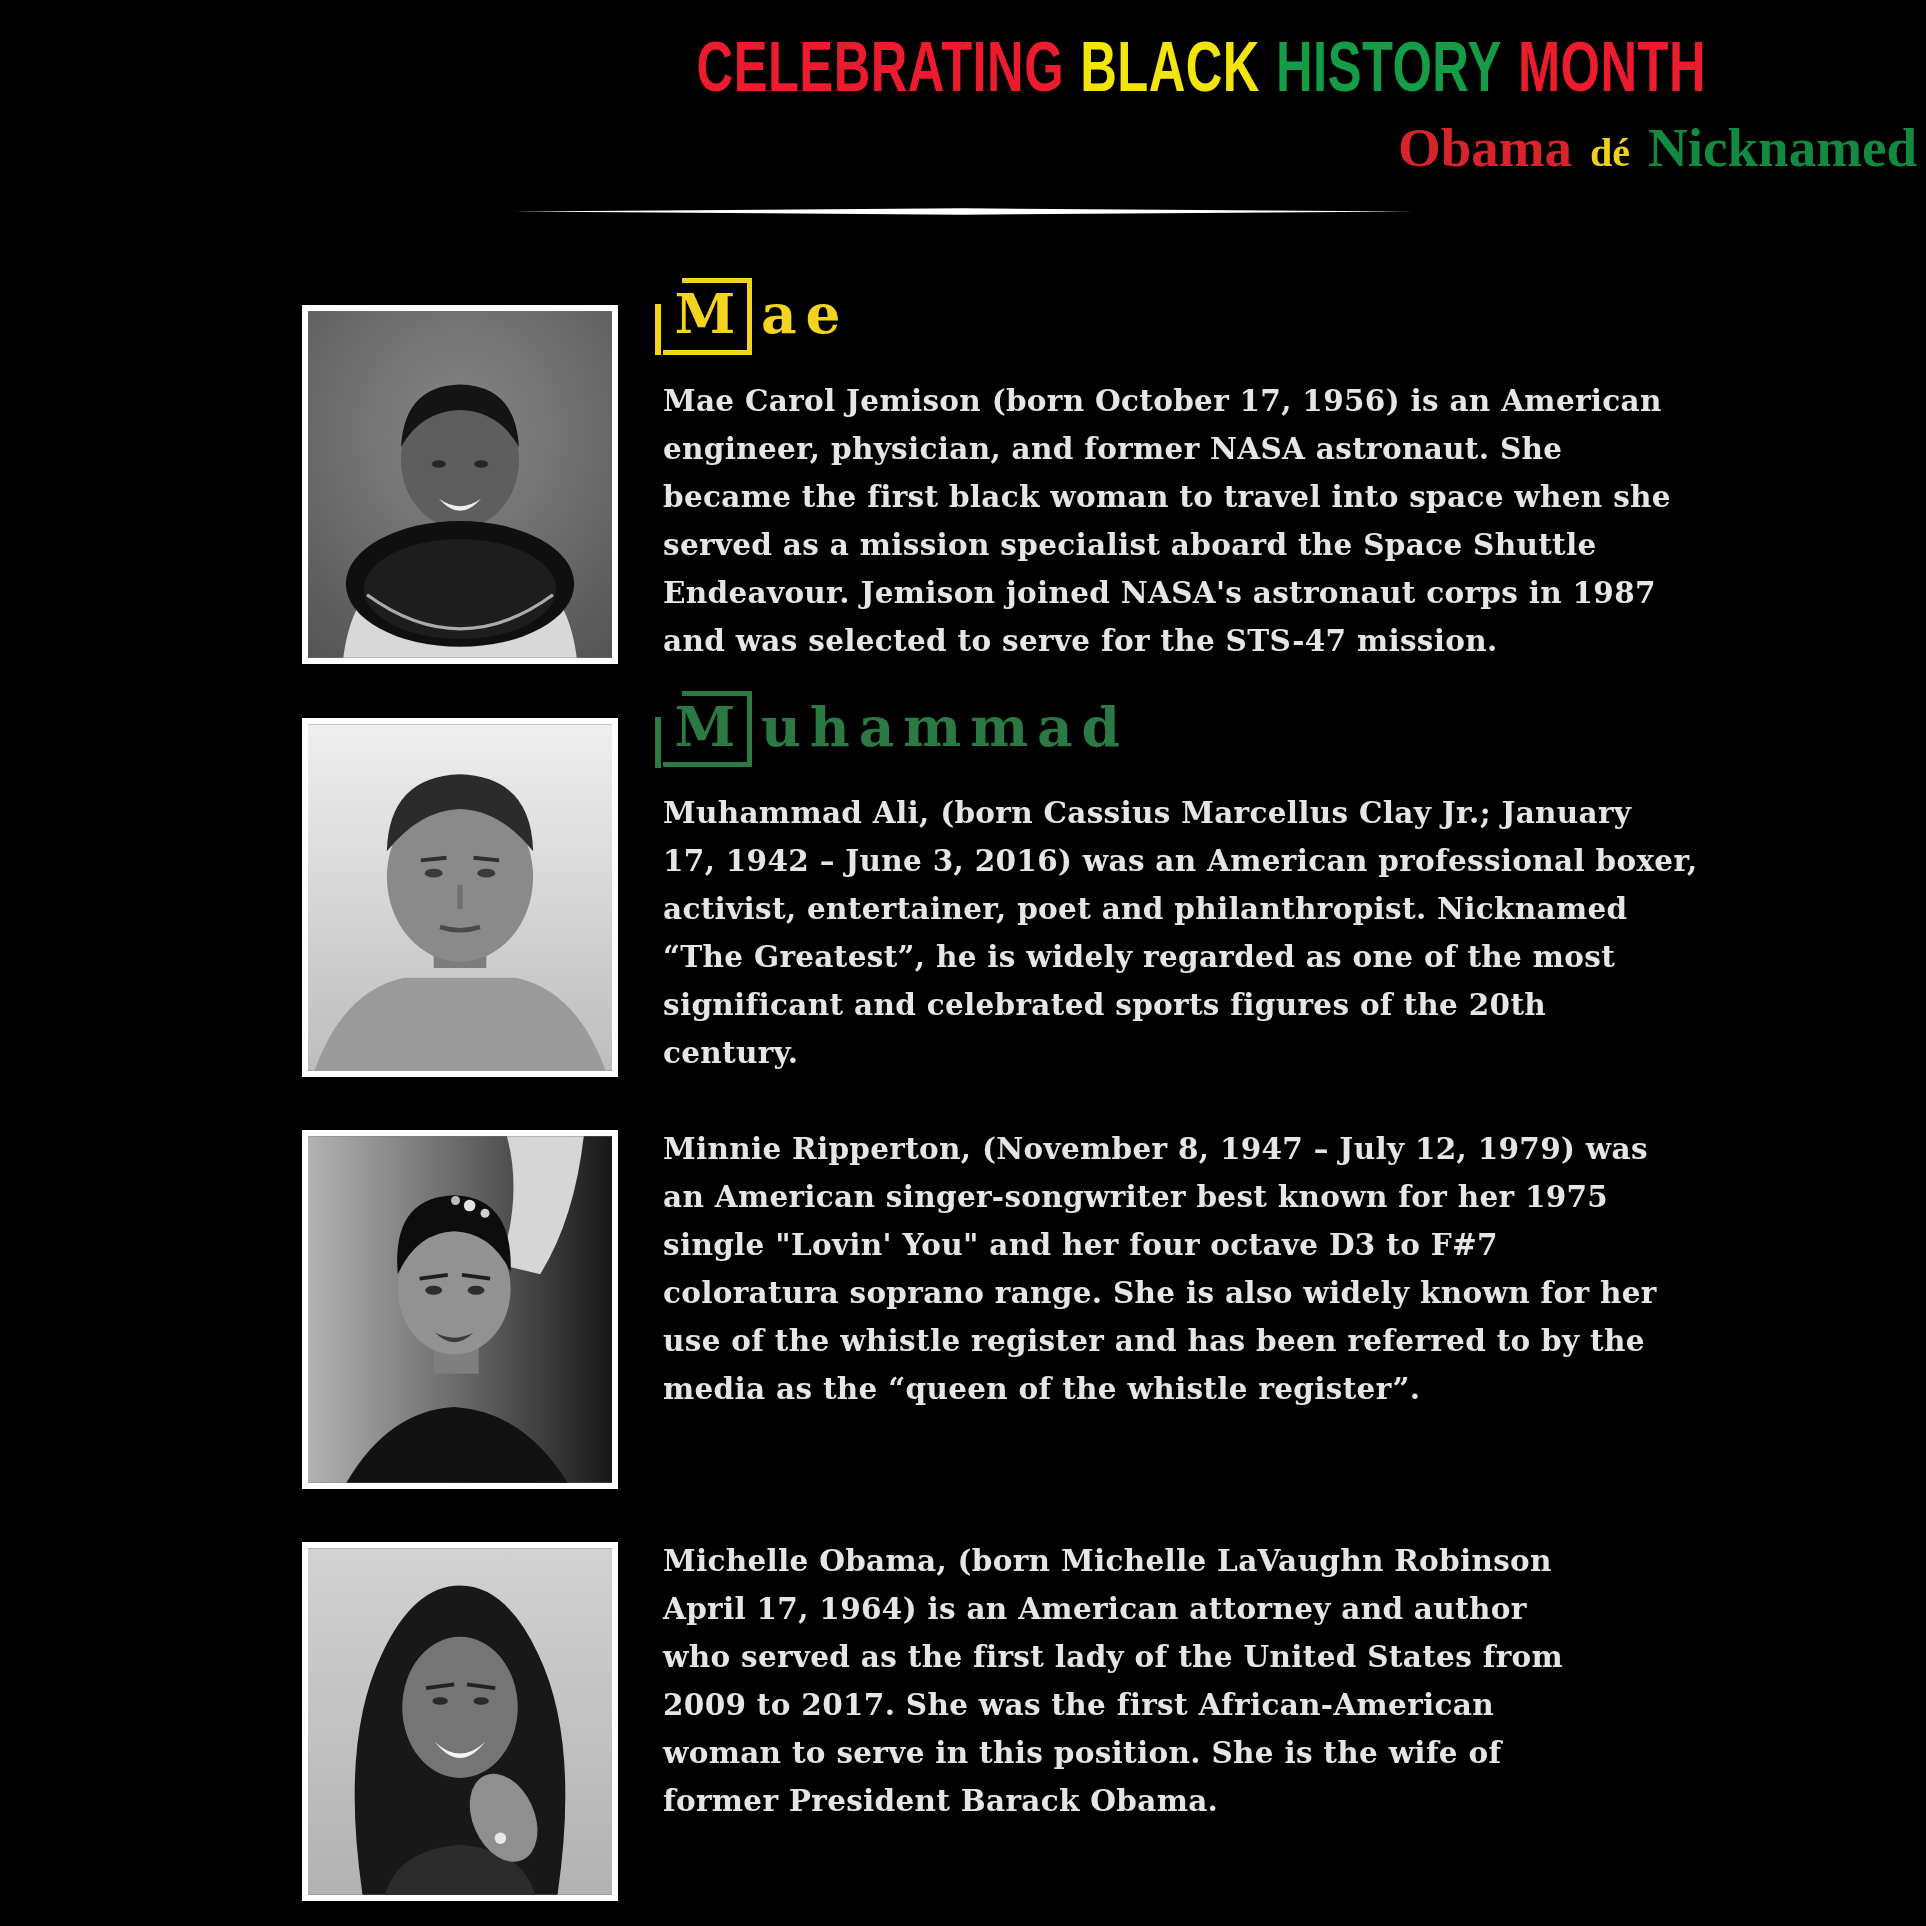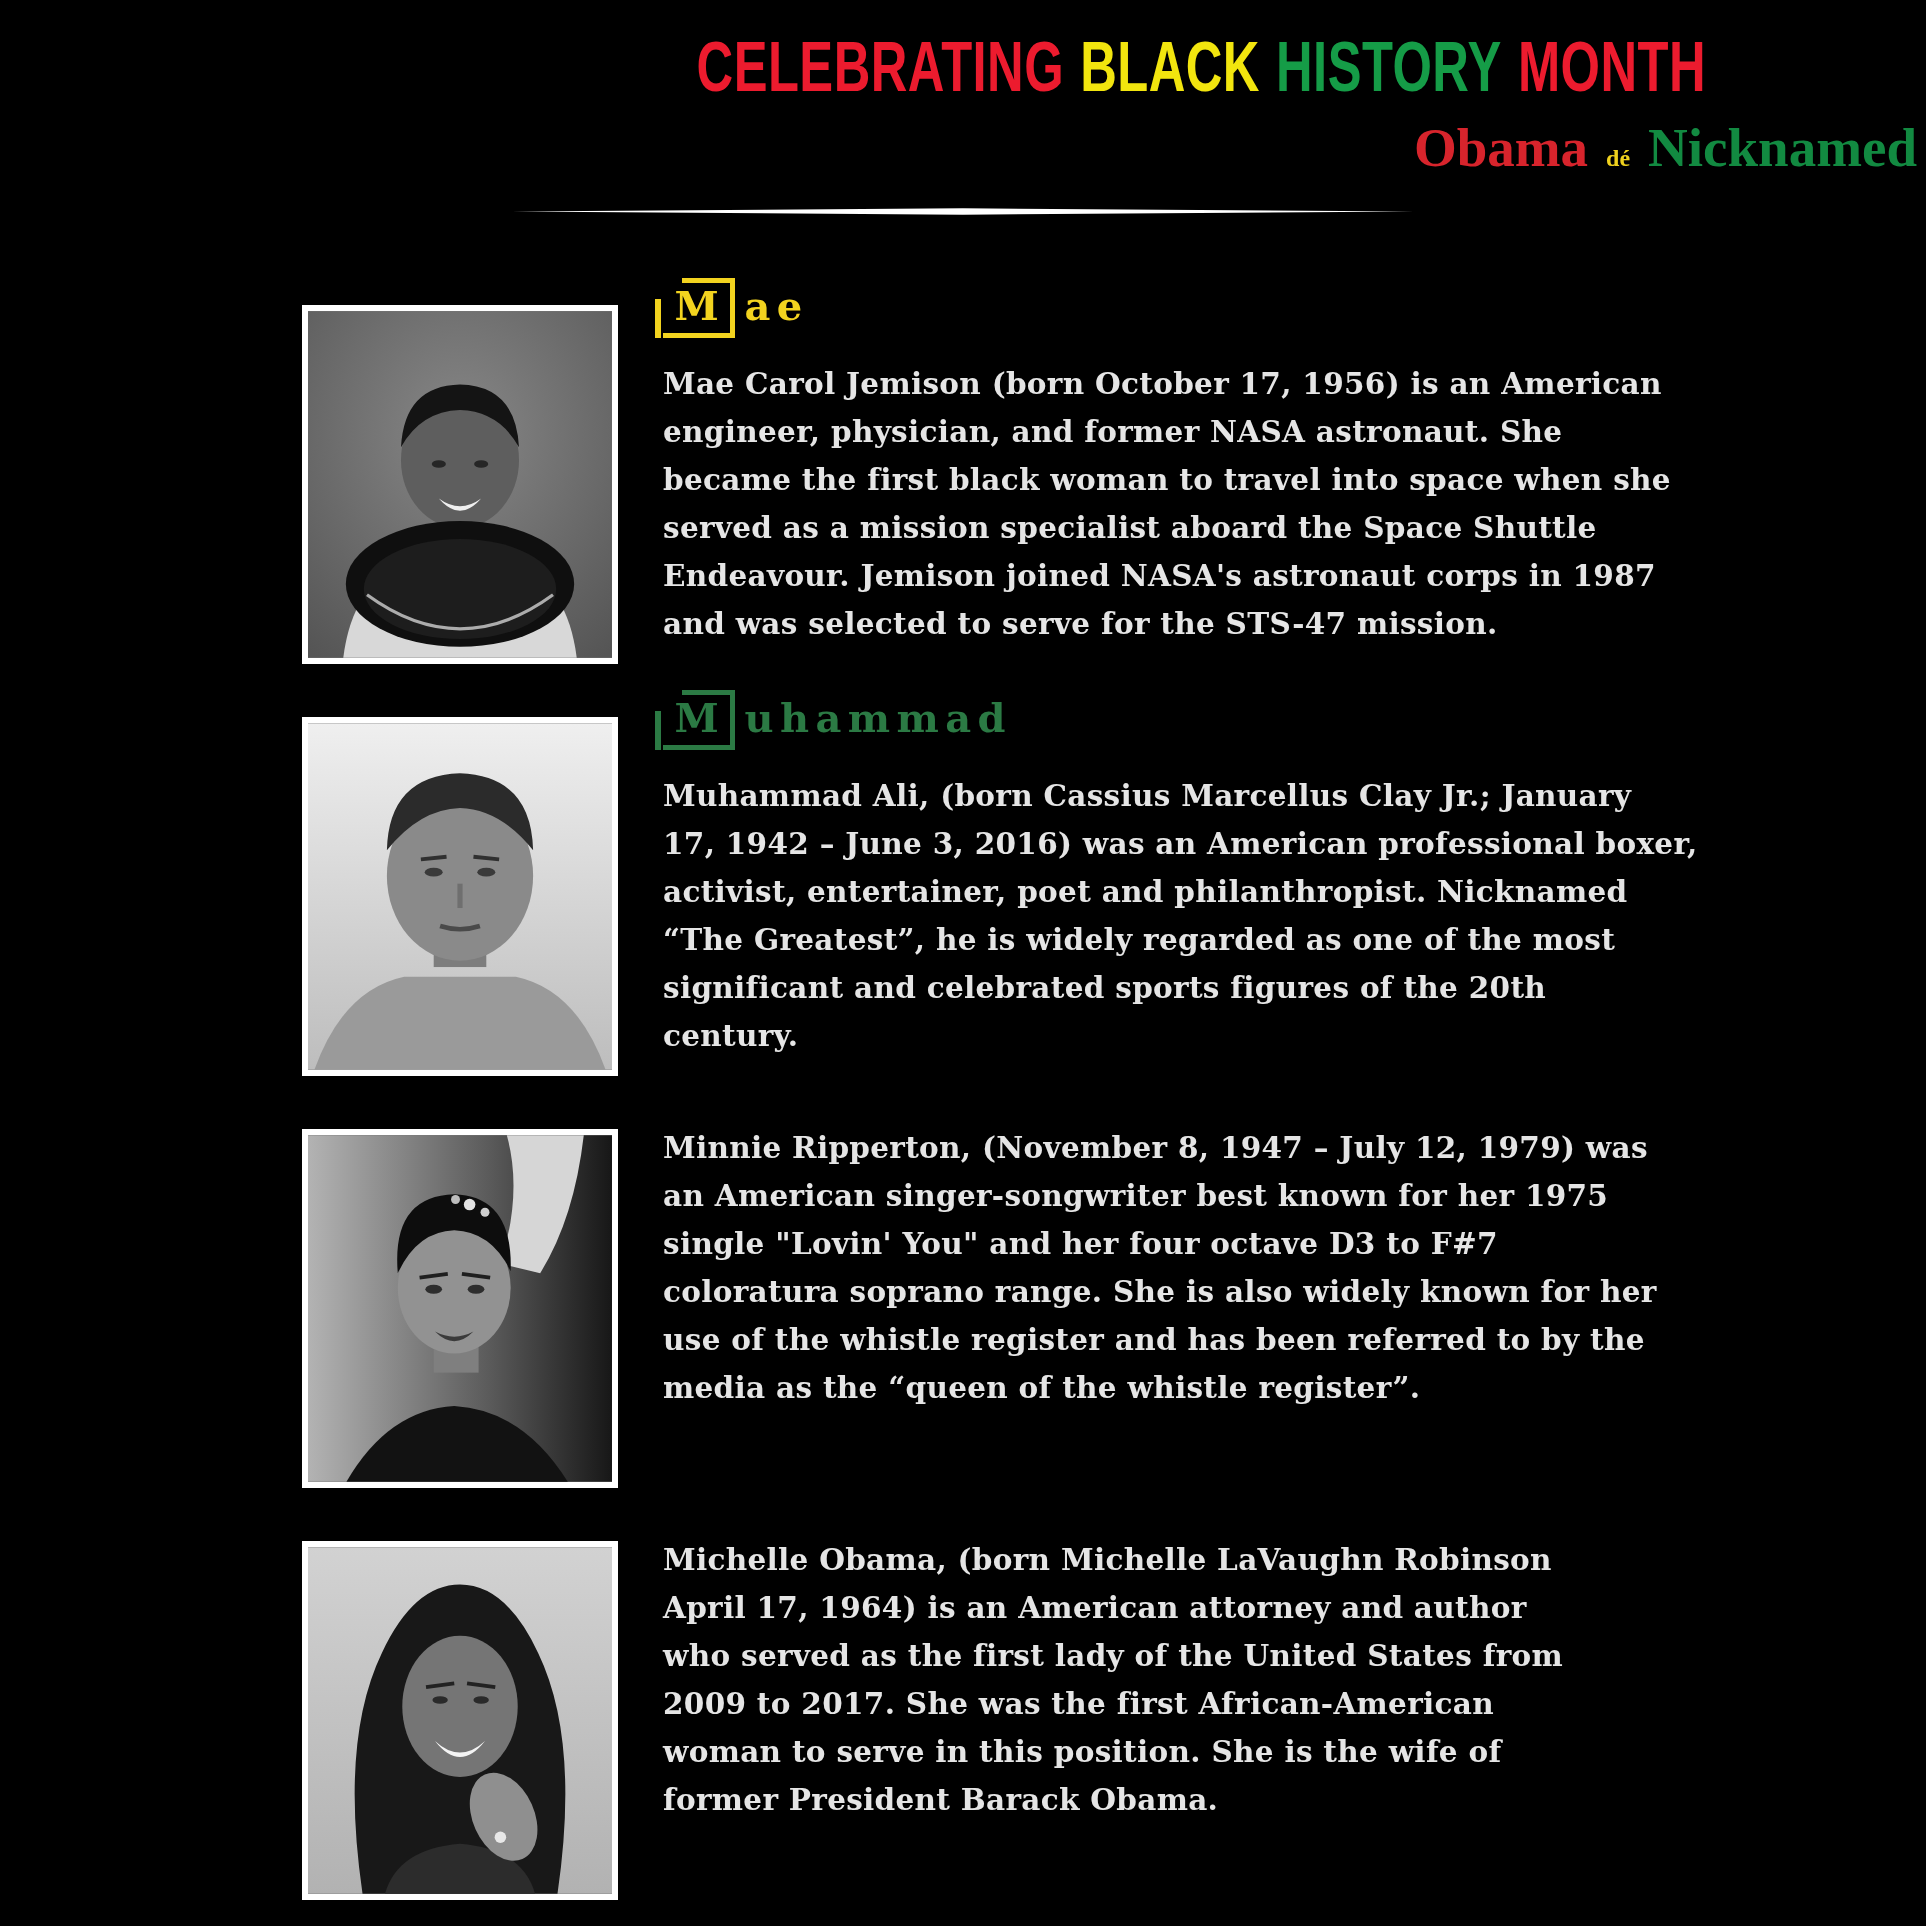--- a/index.html
+++ b/index.html
@@ -10,38 +10,38 @@
   .masthead{padding-top:31px;text-align:right;}
   .title{margin:0;font-family:"Liberation Sans",sans-serif;font-weight:700;
          font-size:65px;line-height:1.05;letter-spacing:0.6px;
          transform:scale(0.78,1.08);transform-origin:50% 0;white-space:nowrap;}
   .title .w{display:inline-block;margin:0 10.3px;}
   .c-red{color:#EC1B2E;} .c-yellow{color:#F2E50E;} .c-green:{}
   .c-green{color:#159C47;}
   .subtitle{margin-top:19px;font-family:"Liberation Serif",serif;font-weight:700;
             font-size:55px;line-height:1.1;white-space:nowrap;}
   .subtitle .s{display:inline-block;margin:0 9px;}
-  .s-red{color:#D7242C;} .s-yellow{color:#EFD11D;font-size:24px;} .s-green{color:#128A41;}
+  .s-red{color:#D7242C;} .s-yellow{color:#EFD11D;font-size:40px;} .s-green{color:#128A41;}
   .divider{width:901px;height:6.4px;margin:29.5px auto 0;background:#fff;
            clip-path:polygon(0 50%,50% 0,100% 50%,50% 100%);}
 
   
   .profiles{margin-top:90px;padding-left:302px;}
   .row{display:flex;align-items:flex-start;margin-bottom:53px;}
   .photo-frame{margin:0;flex:0 0 auto;width:304px;height:347px;
                border:6.4px solid #fff;background:#777;}
   .photo-frame svg{display:block;width:100%;height:100%;}
   .content{margin-left:45px;margin-top:-27px;width:1091px;}
 
   .row{--c:#F2D31F;}
   .accent-yellow{--c:#F2D31F;}
   .accent-green{--c:#2B7A44;}
   .accent-red{--c:#C4242B;}
 
-  .name{margin:0;font-size:40px;font-weight:700;line-height:1.1;color:var(--c);}
+  .name{margin:0;font-size:55px;font-weight:700;line-height:1.1;color:var(--c);}
   .mbox{position:relative;display:inline-block;padding:1.3px 11.6px 5.1px;
         border:5.1px solid var(--c);border-left:none;margin-right:9px;}
   .mbox::before{content:"";position:absolute;left:-8.3px;top:32%;bottom:-5.1px;width:6.4px;
                 background:var(--c);}
   .mbox::after{content:"";position:absolute;top:-5.1px;left:0;width:19px;height:5.1px;
                background:#000;}
   .letter{color:var(--c);}
   .rest{color:var(--c);letter-spacing:0.16em;}
   .bio{margin:22px 0 0;color:#e5e5e5;font-weight:700;font-size:29.5px;line-height:48px;
        white-space:pre-line;letter-spacing:0.3px;}

